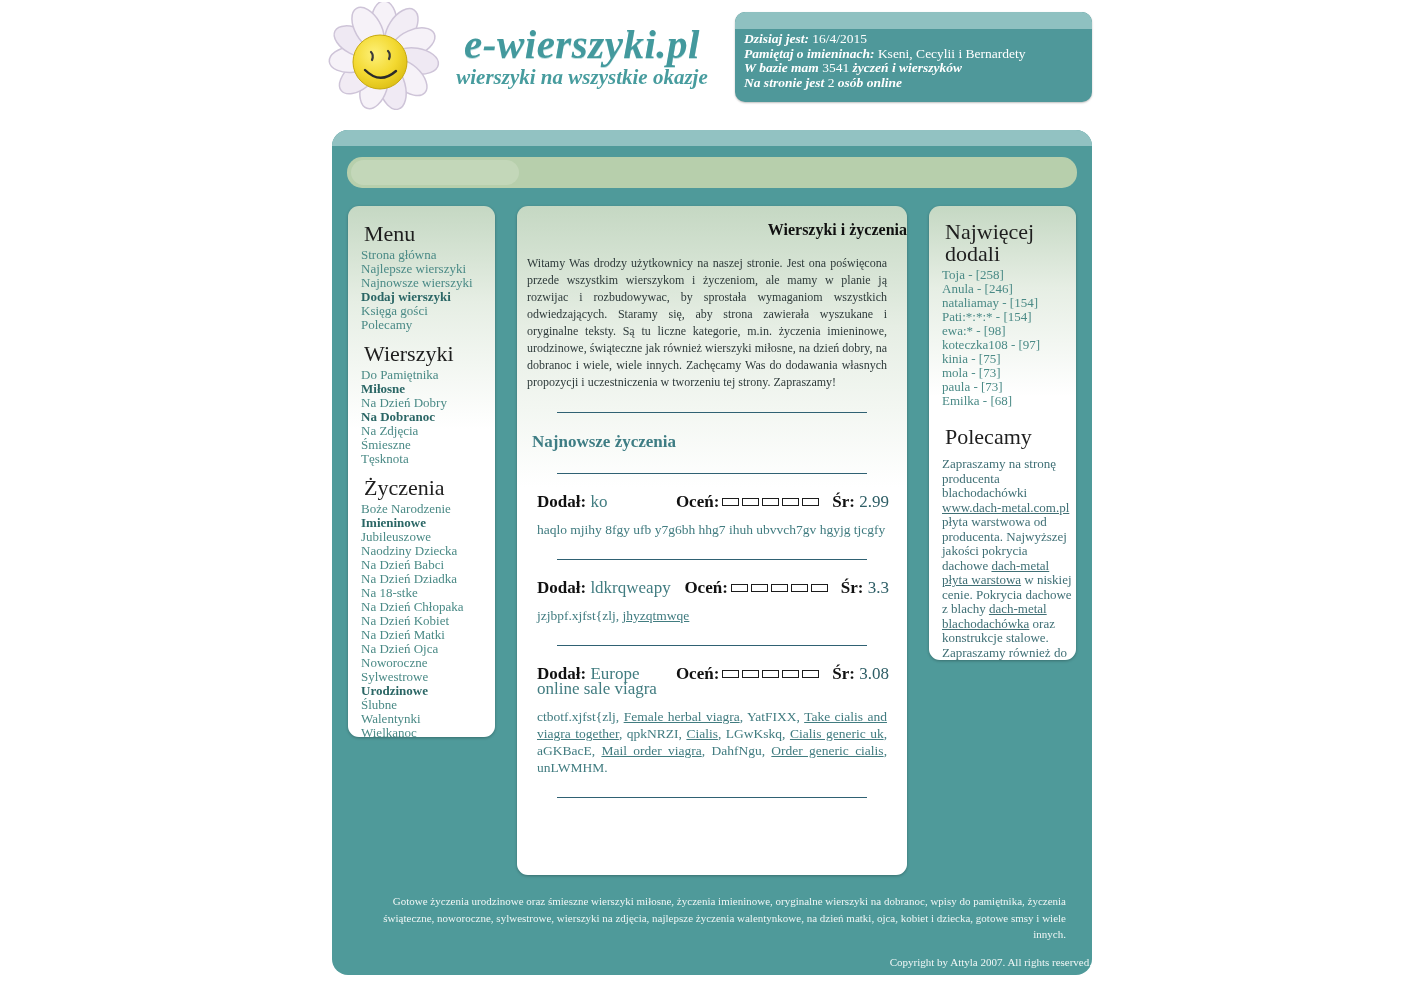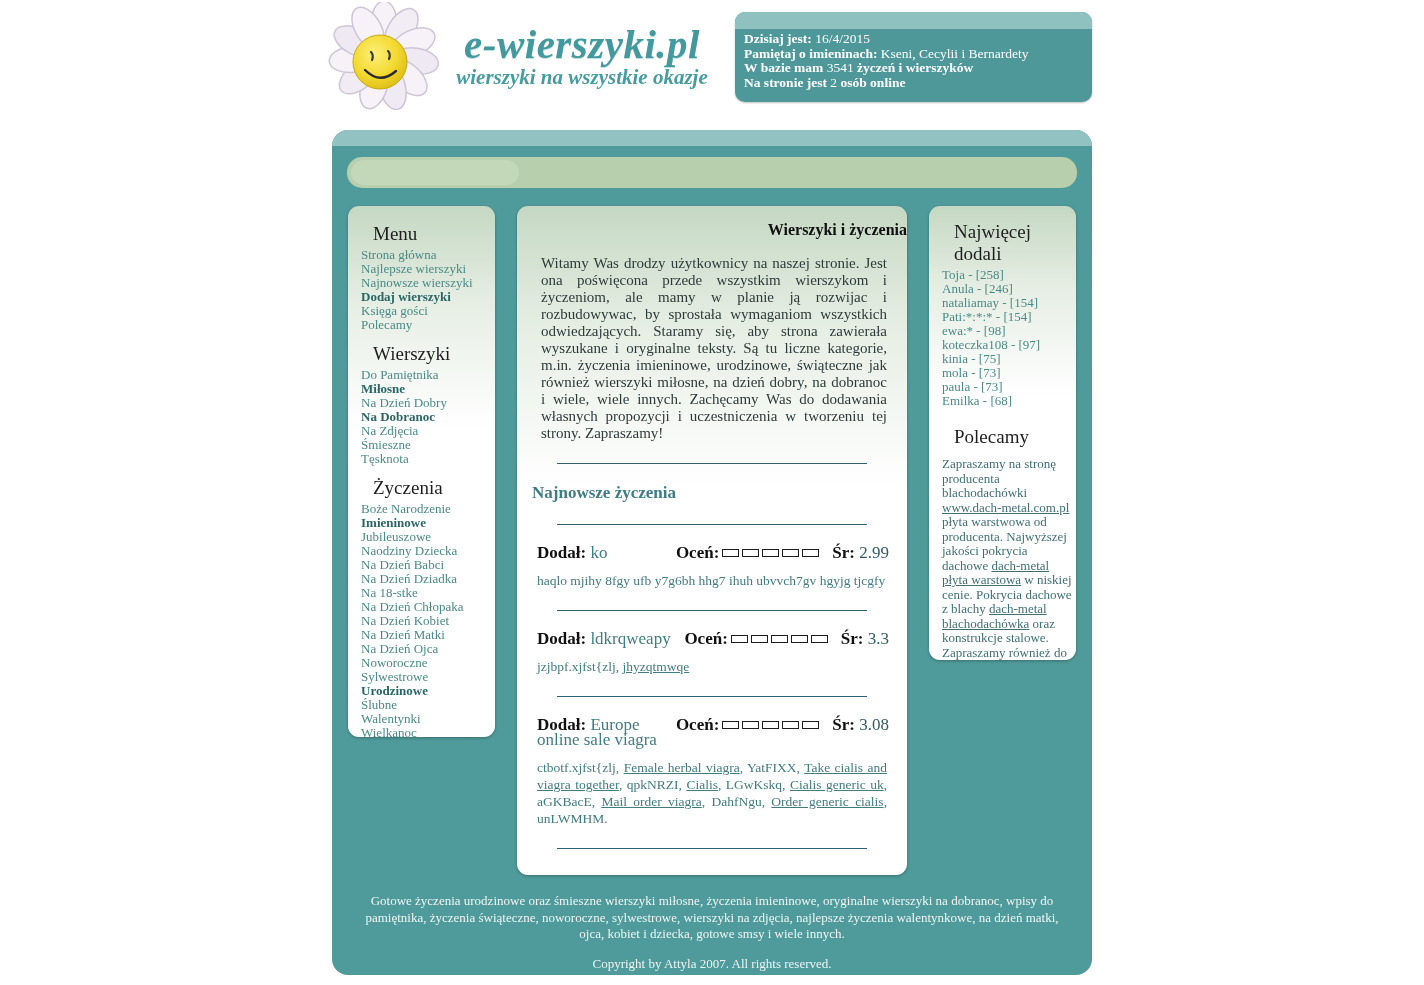--- a/index.html
+++ b/index.html
@@ -25,21 +25,21 @@
     font-size:21px; font-weight:bold; font-style:italic; color:#479c9e; line-height:24px;
   }
 
   .info-box {
     position:absolute; left:735px; top:12px; width:357px; height:90px;
     background:#4f989a; border-radius:10px; overflow:hidden;
     box-shadow:0 1px 2px rgba(0,0,0,0.25);
   }
   .info-box-top { height:17px; background:#8fc1c1; border-radius:10px 10px 0 0; }
   .info-lines { padding:3px 9px 0 9px; color:#ffffff; font-size:13.5px; line-height:14.5px; }
-  .info-lines b { font-weight:bold; }
+  .info-lines b { font-weight:bold;font-style:italic; }
 
   
   .main-container {
     position:absolute; left:332px; top:130px; width:760px; height:845px;
     background:#4f9a9a; border-radius:16px;
   }
   .container-top { height:16px; background:#92c2c2; border-radius:16px 16px 0 0; }
 
   .ad-banner {
     position:absolute; left:15px; top:27px; width:730px; height:31px;
@@ -53,33 +53,33 @@
   .panel {
     position:absolute; border-radius:11px; overflow:hidden;
     background:linear-gradient(180deg,#c5d8c3 0%,#e6eee4 18%,#ffffff 42%);
     box-shadow:0 1px 3px rgba(0,0,0,0.28);
   }
   .menu-box   { left:16px;  top:76px; width:147px; height:531px; padding:6px 6px 6px 13px; }
   .content-box{ left:185px; top:76px; width:390px; height:669px; }
   .right-box  { left:597px; top:76px; width:147px; height:454px; padding:4px 0 6px 13px; }
 
   
-  .side-header { font-size:19px; color:#1e1e1e; margin:11px 0 3px 12px; line-height:22px; }
+  .side-header { font-size:22px; color:#1e1e1e; margin:11px 0 3px 3px; line-height:22px; }
   .menu-link, .top-adder {
     display:block; font-size:13px; color:#4a8a86; line-height:14px;
     text-decoration:none; cursor:pointer;
   }
   .menu-link.bold { font-weight:bold; color:#2a6665; }
   .polecamy-text { font-size:13px; line-height:14.5px; color:#3f6f75; margin-top:9px; }
   .p-link { color:#3f6f75; text-decoration:underline; cursor:pointer; }
 
   
   .content-title { text-align:right; font-size:16px; font-weight:bold; color:#101010; padding-top:15px; }
   .welcome {
-    margin:16px 20px 0 24px; font-size:15px; line-height:17px;
+    margin:16px 20px 0 10px; font-size:12px; line-height:17px;
     text-align:justify; color:#2e3a3a;
   }
   .sep { width:310px; margin:21px auto 0 auto; border:0; border-top:1px solid #2f6173; height:0; }
   .section-header { font-size:17px; font-weight:bold; color:#3e7d84; margin:19px 0 0 15px; line-height:20px; }
 
   .entry-head { display:flex; align-items:flex-start; margin:20px 18px 0 20px; font-size:17px; line-height:15px; }
   .eh-left  { flex:1 1 auto; color:#417c80; padding-right:6px; }
   .eh-label { font-weight:bold; color:#111111; }
   .eh-rate  { flex:0 0 auto; display:flex; align-items:center; white-space:nowrap; }
   .rating-box {
@@ -87,21 +87,21 @@
     margin-left:3px; background:#ffffff; cursor:pointer;
   }
   .eh-avg { flex:0 0 auto; margin-left:13px; white-space:nowrap; color:#2e5e66; }
   .entry-text {
     margin:12px 20px 0 20px; font-size:13.5px; line-height:17px;
     text-align:justify; color:#417c80;
   }
   .seg-link { color:#417c80; text-decoration:underline; cursor:pointer; }
 
   
-  .footer { position:absolute; left:0; right:0; top:763px; text-align:center; color:#eff6f5; font-size:13px; }
+  .footer { position:absolute; left:0; right:0; top:763px; text-align:right; color:#eff6f5; font-size:11px; }
   .footer-desc { width:708px; margin:0 auto; line-height:16.5px; }
   .footer-copy { margin-top:13px; }
 </style>
 </head>
 <body>
 
 <a class="site-logo">
   <svg class="flower" viewBox="0 0 116 108">
     <defs>
       <radialGradient id="yg" cx="40%" cy="35%" r="75%">

